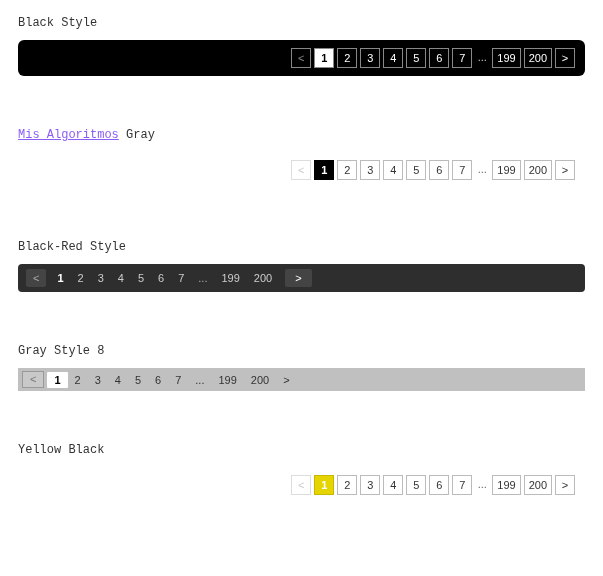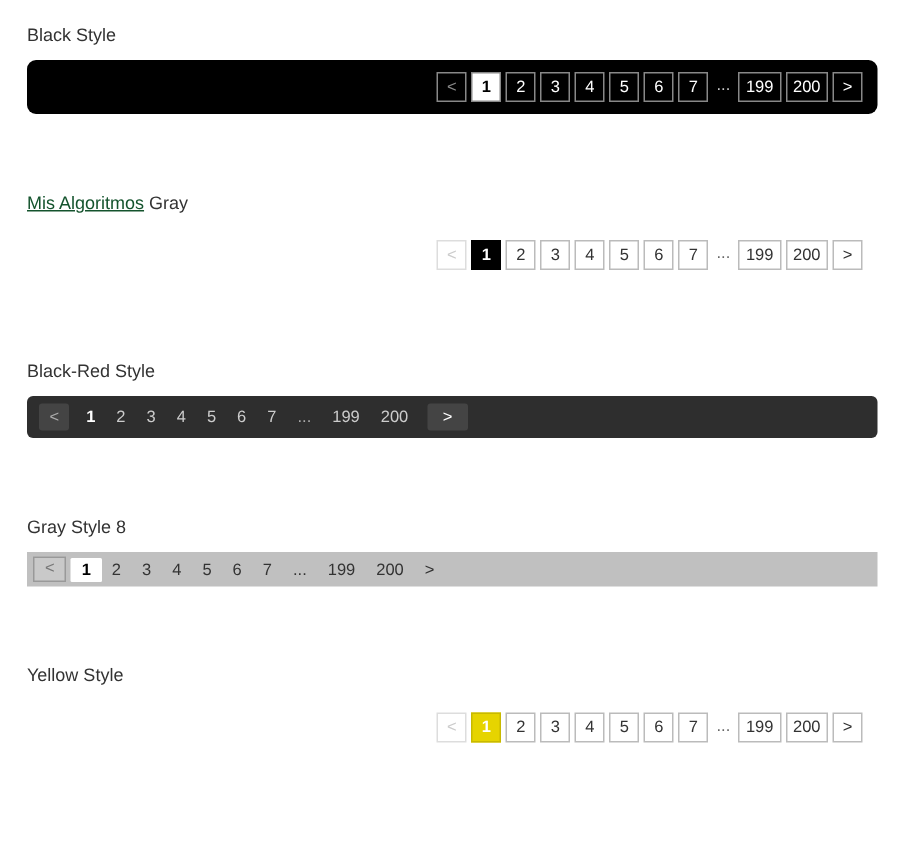--- a/index.html
+++ b/index.html
@@ -7,22 +7,22 @@
     margin: 0;
     padding: 16px 18px;
     font-family: Verdana, Geneva, sans-serif;
     font-size: 12px;
     color: #333;
     background: #fff;
     width: 603px;
   }
   .section { margin-bottom: 52px; }
   .section:last-child { margin-bottom: 10px; }
-  .title { margin-bottom: 10px; color: #333; }
-  .title a { color: #14532d; text-decoration: underline; }
+  .title { margin-bottom: 10px; color: #333; font-family: Liberation Mono, monospace; }
+  .title a { color: #8b5cf6; text-decoration: underline; }
   .bar {
     padding: 8px 10px;
     display: flex;
     justify-content: flex-end;
     align-items: center;
   }
   .pager { display: flex; align-items: center; gap: 3px; }
   .pg {
     min-width: 20px;
     height: 20px;
@@ -147,21 +147,21 @@
           <span class="pg">6</span>
           <span class="pg">7</span>
           <span class="pg ellipsis">...</span>
           <span class="pg">199</span>
           <span class="pg">200</span>
           <span class="pg next">&gt;</span>
         </div>
       </div>
     </div>
     <div class="section">
-      <div class="title"><span>Yellow Style</span></div>
+      <div class="title"><span>Yellow Black</span></div>
       <div class="bar yellow-bar">
         <div class="pager">
           <span class="pg prev disabled">&lt;</span>
           <span class="pg current">1</span>
           <span class="pg">2</span>
           <span class="pg">3</span>
           <span class="pg">4</span>
           <span class="pg">5</span>
           <span class="pg">6</span>
           <span class="pg">7</span>

